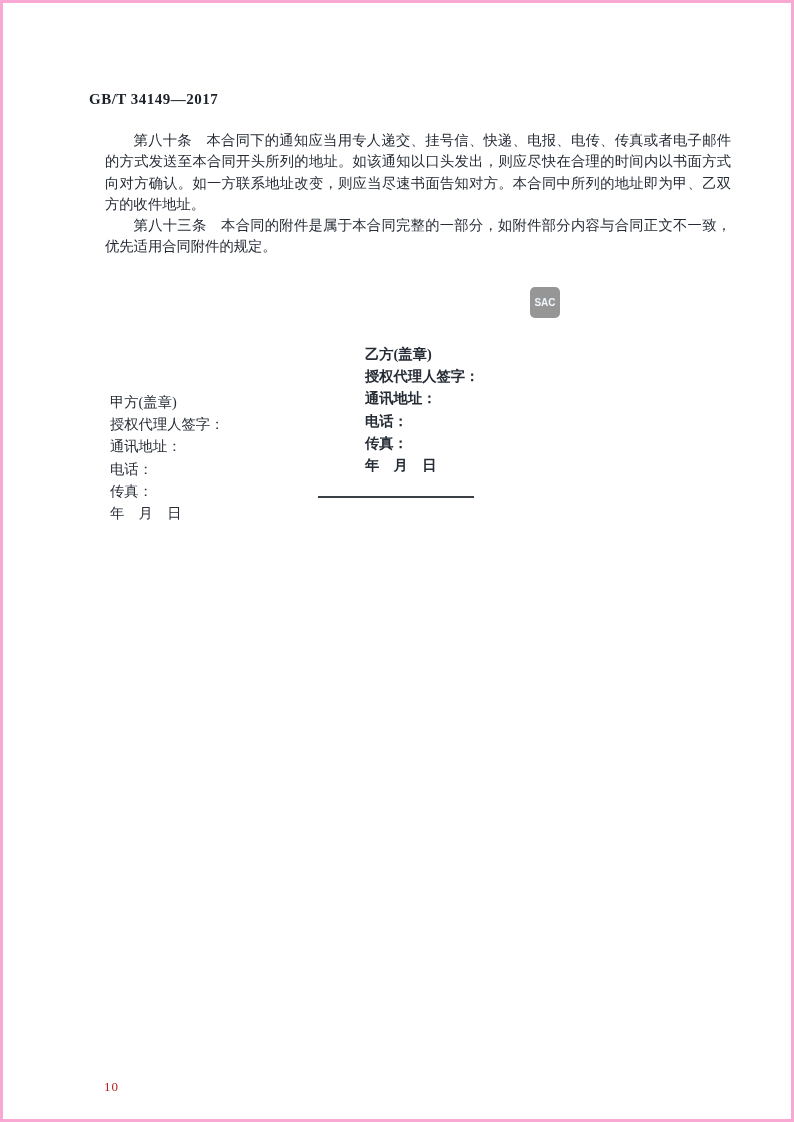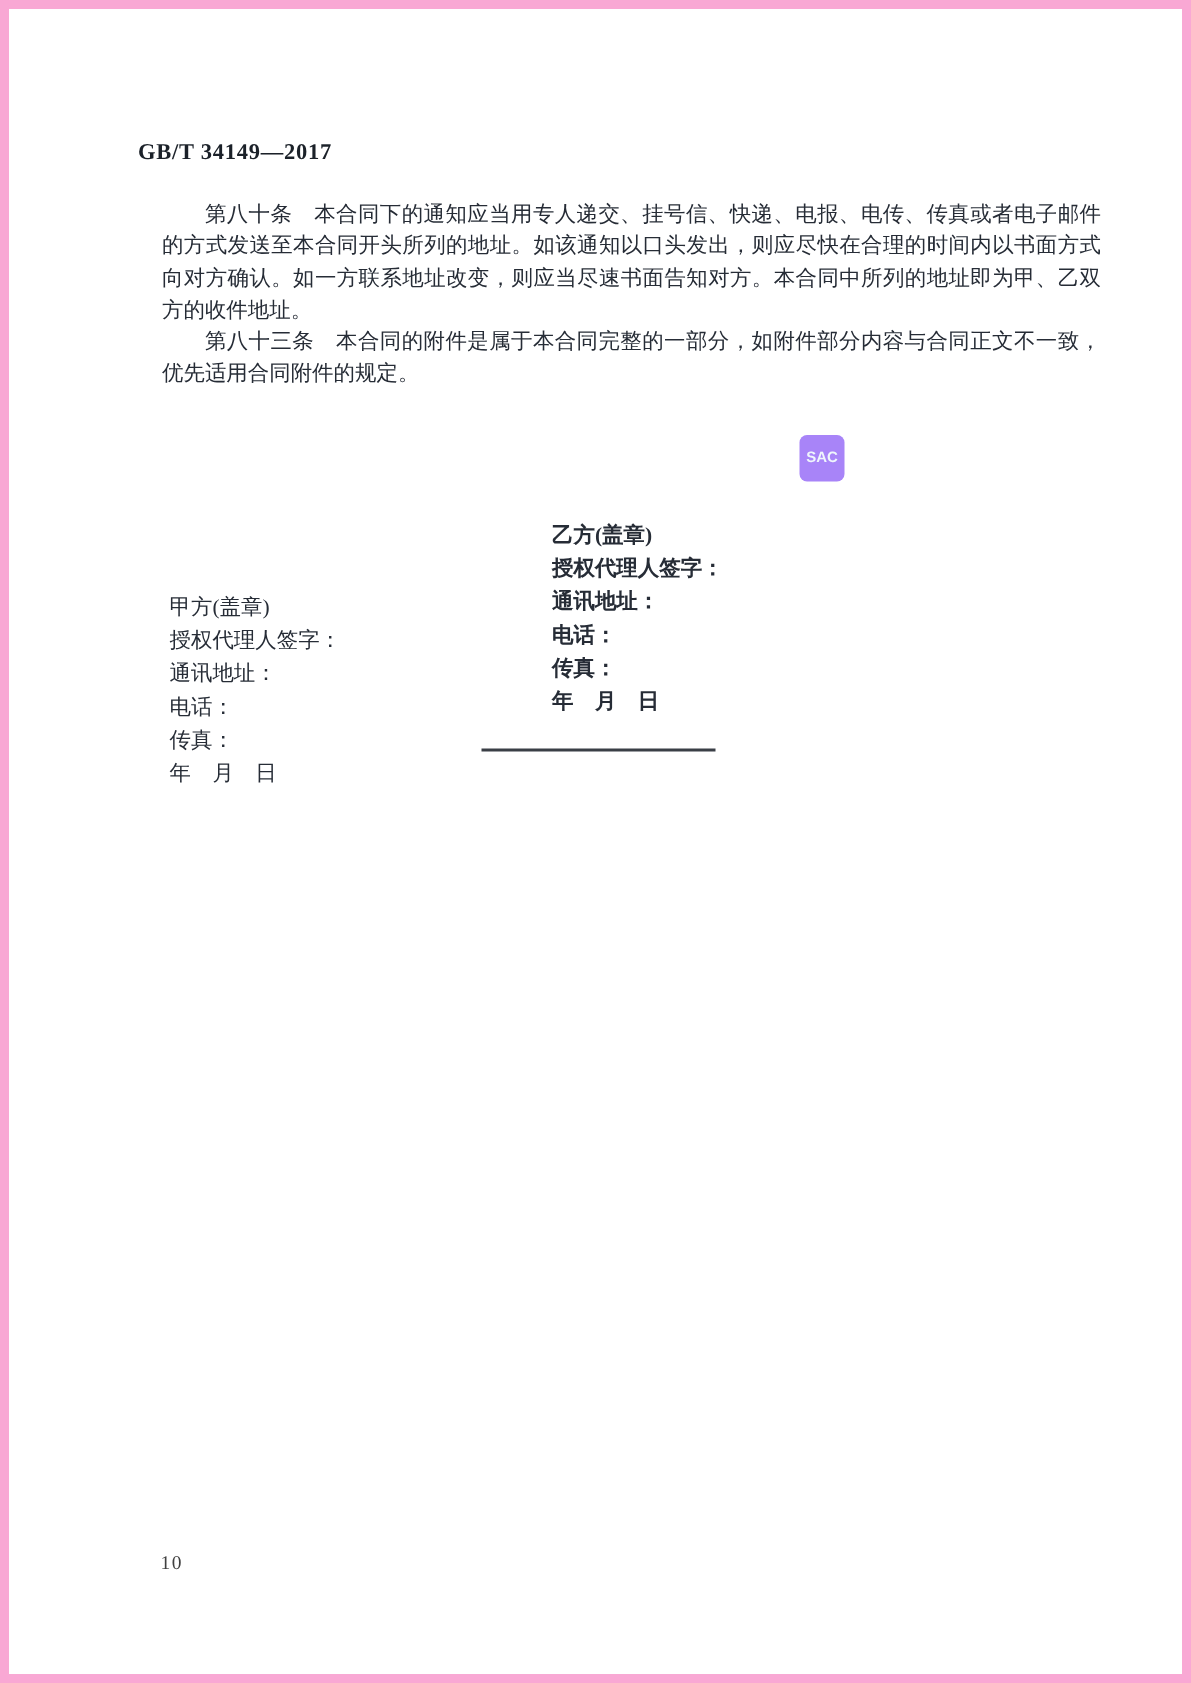--- a/index.html
+++ b/index.html
@@ -6,21 +6,21 @@
     margin: 0;
     padding: 0;
     background: #ffffff;
   }
   .page {
     position: relative;
     width: 794px;
     height: 1122px;
     background: #ffffff;
     box-sizing: border-box;
-    border: 6px solid #f9a8d4;
+    border: 3px solid #f9a8d4;
     font-family: "Liberation Serif", "DejaVu Serif", serif;
     color: #262c36;
     overflow: hidden;
   }
   .doc-header {
     position: absolute;
     left: 86px;
     top: 88px;
     font-size: 15px;
     font-weight: bold;
@@ -49,21 +49,21 @@
     border-bottom: 1.3px solid #262c36;
     vertical-align: baseline;
   }
   .blank-line.short { width: 74px; }
   .watermark {
     position: absolute;
     left: 527px;
     top: 284px;
     width: 30px;
     height: 31px;
-    background: #8b5cf6;
+    background: #737373;
     border-radius: 5px;
     opacity: 0.75;
     display: flex;
     align-items: center;
     justify-content: center;
     font-family: "Liberation Sans", sans-serif;
     font-size: 10px;
     font-weight: bold;
     color: #eaf3fb;
     z-index: 0;
@@ -90,23 +90,23 @@
   .end-rule {
     position: absolute;
     left: 315px;
     top: 493px;
     width: 156px;
     border-top: 2px solid #3a3f46;
   }
   .page-number {
     position: absolute;
     left: 101px;
-    top: 1028px;
+    top: 1076px;
     font-size: 13px;
-    color: #404040;
+    color: #b91c1c;
     letter-spacing: 1px;
   }
 </style>
 </head>
 <body>
 
 <div class="page">
 
   <div class="doc-header">GB/T 34149—2017</div>
 

